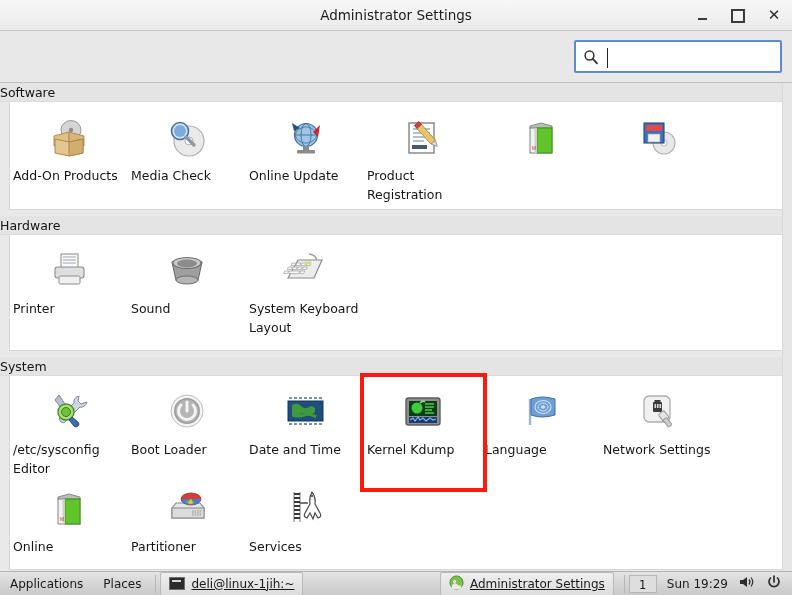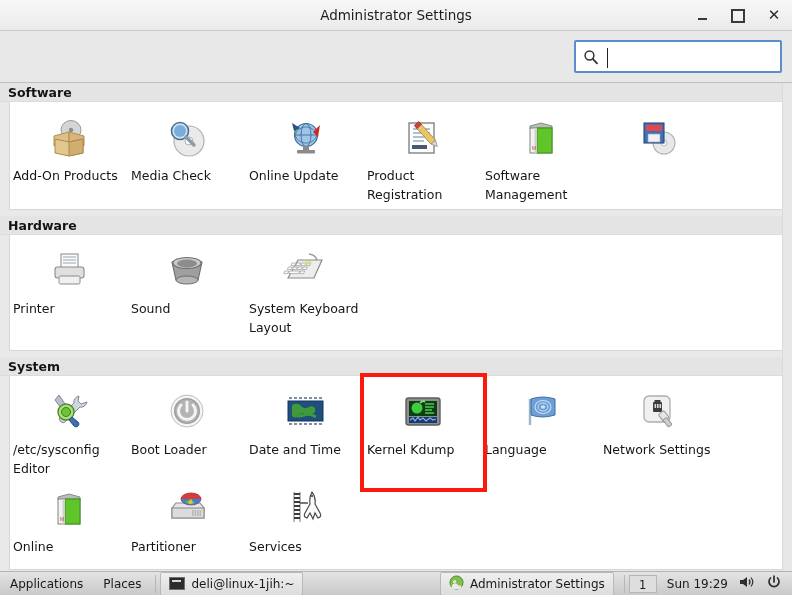--- a/index.html
+++ b/index.html
@@ -73,22 +73,21 @@
     background: #e9e9e9; overflow: hidden;
   }
   .scroll-strip {
     position: absolute; right: 0; top: 83px; width: 10px; height: 488px;
     background: #e6e6e6; border-left: 1px solid #dadada;
   }
 
   .group-header {
     height: 19px; line-height: 19px;
     background: #e4e4e4;
-    padding-left: 8px;
-    font-size: 12.5px; font-weight: 700; color: #141414;
+    font-size: 12.5px; font-weight: 400; color: #141414;
     border-bottom: 1px solid #dcdcdc;
   }
   .group-body {
     background: #ffffff;
     border: 1px solid #d6d6d6;
     border-top: none;
     margin: 0 9px 6px 9px;
     padding: 6px 0 4px 0;
     display: flex; flex-wrap: wrap;
     align-content: flex-start;
@@ -127,21 +126,21 @@
     display: flex; align-items: center;
     font-size: 12px; color: #1a1a1a;
   }
   .tb-menu { padding: 0 10px; height: 22px; line-height: 22px; }
   .tb-sep { width: 1px; height: 18px; background: #b6b6b6; margin: 0 4px; }
   .tb-win {
     display: flex; align-items: center; gap: 6px;
     height: 24px; padding: 0 8px;
     background: linear-gradient(to bottom,#efefef,#dcdcdc);
     border: 1px solid #b8b8b8; border-radius: 2px;
-    max-width: 220px; overflow: hidden; white-space: nowrap;
+    max-width: 220px; overflow: hidden; white-space: nowrap; text-decoration: underline;
   }
   .tb-spacer { flex: 1 1 auto; }
   .tb-pager {
     width: 28px; height: 18px; line-height: 18px; text-align: center;
     background: #dedede; border: 1px solid #b5b5b5; font-size: 11.5px;
   }
   .tb-clock { padding: 0 10px; }
   .tb-tray { display: flex; align-items: center; gap: 12px; padding-right: 10px; }
 
   .term-icon {
@@ -254,21 +253,20 @@
         <div class="tile">
           <div class="tile-icon">
             <svg width="46" height="46" viewBox="0 0 46 46">
               <path d="M12 11 L23 8 L34 11 L34 14 L12 14 Z" fill="#b9bfb7" stroke="#7e867c" stroke-width="0.9"></path>
               <rect x="12" y="13" width="22" height="25" fill="#f2f2f2" stroke="#7e867c" stroke-width="1"></rect>
               <rect x="19" y="13" width="15" height="25" fill="#5fc52b" stroke="#3f8f18" stroke-width="1"></rect>
               <rect x="16.5" y="13" width="2.5" height="25" fill="#cfcfcf"></rect>
               <text x="14" y="35" font-size="5" fill="#c34040" font-family="sans-serif">M</text>
             </svg>
           </div>
-          <div class="tile-label">Software Management</div>
         </div>
 
         <div class="tile">
           <div class="tile-icon">
             <svg width="46" height="46" viewBox="0 0 46 46">
               <circle cx="28" cy="28" r="11" fill="#e8e8e8" stroke="#b0b0b0" stroke-width="1.1"></circle>
               <circle cx="28" cy="28" r="3" fill="#fcfcfc" stroke="#b0b0b0" stroke-width="0.9"></circle>
               <rect x="8" y="8" width="20" height="20" fill="#3f6fb5" stroke="#27477a" stroke-width="1.1"></rect>
               <rect x="10" y="10" width="16" height="6" fill="#e2494a"></rect>
               <rect x="12" y="19" width="12" height="8" fill="#f2f2f2" stroke="#9aa9c0" stroke-width="0.7"></rect>

